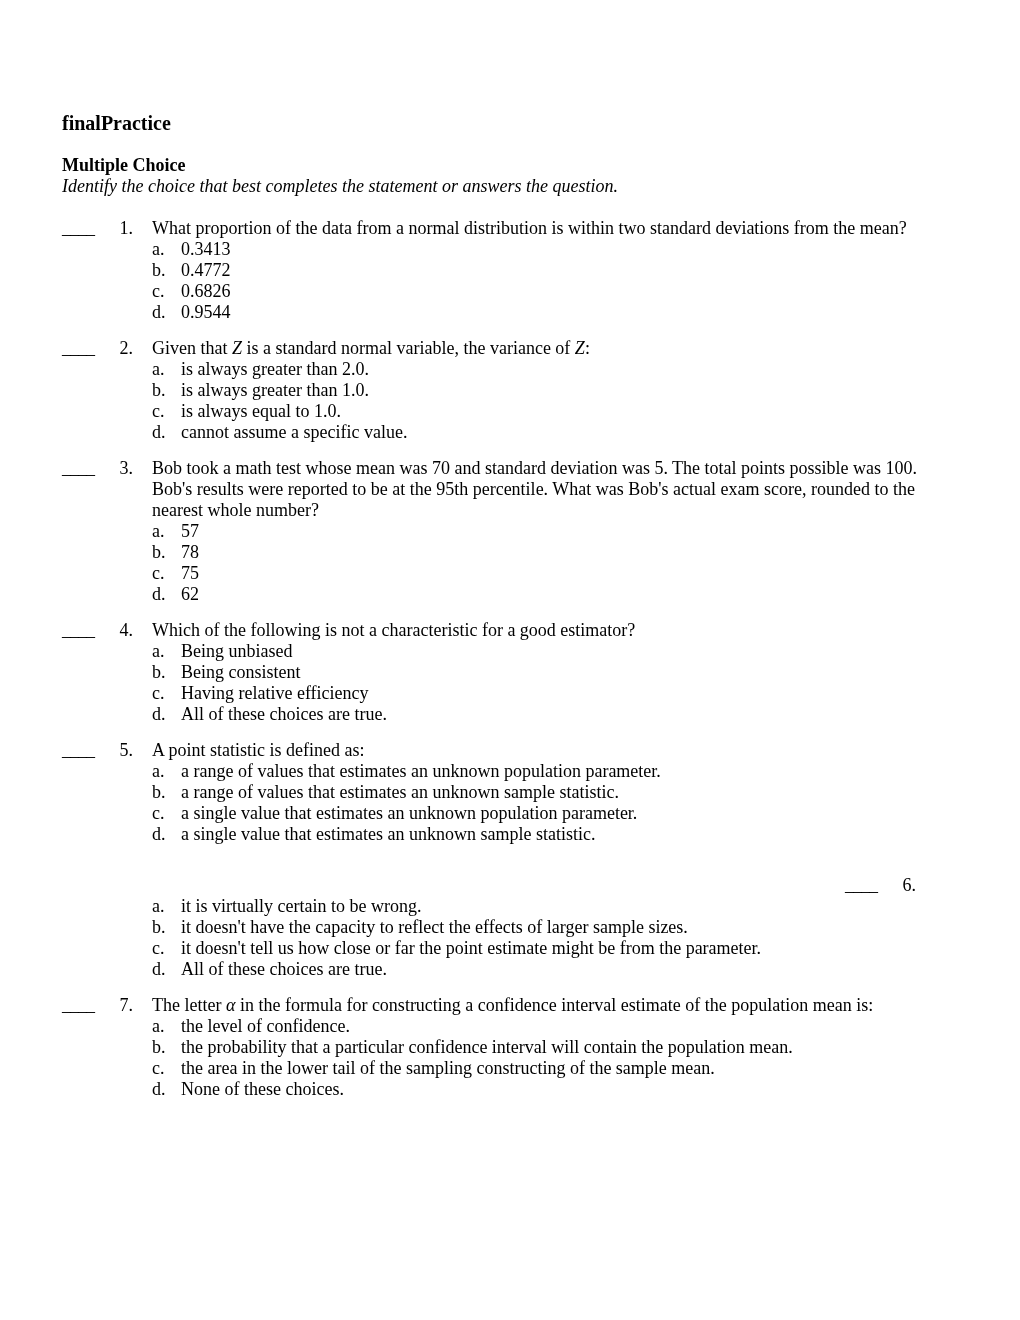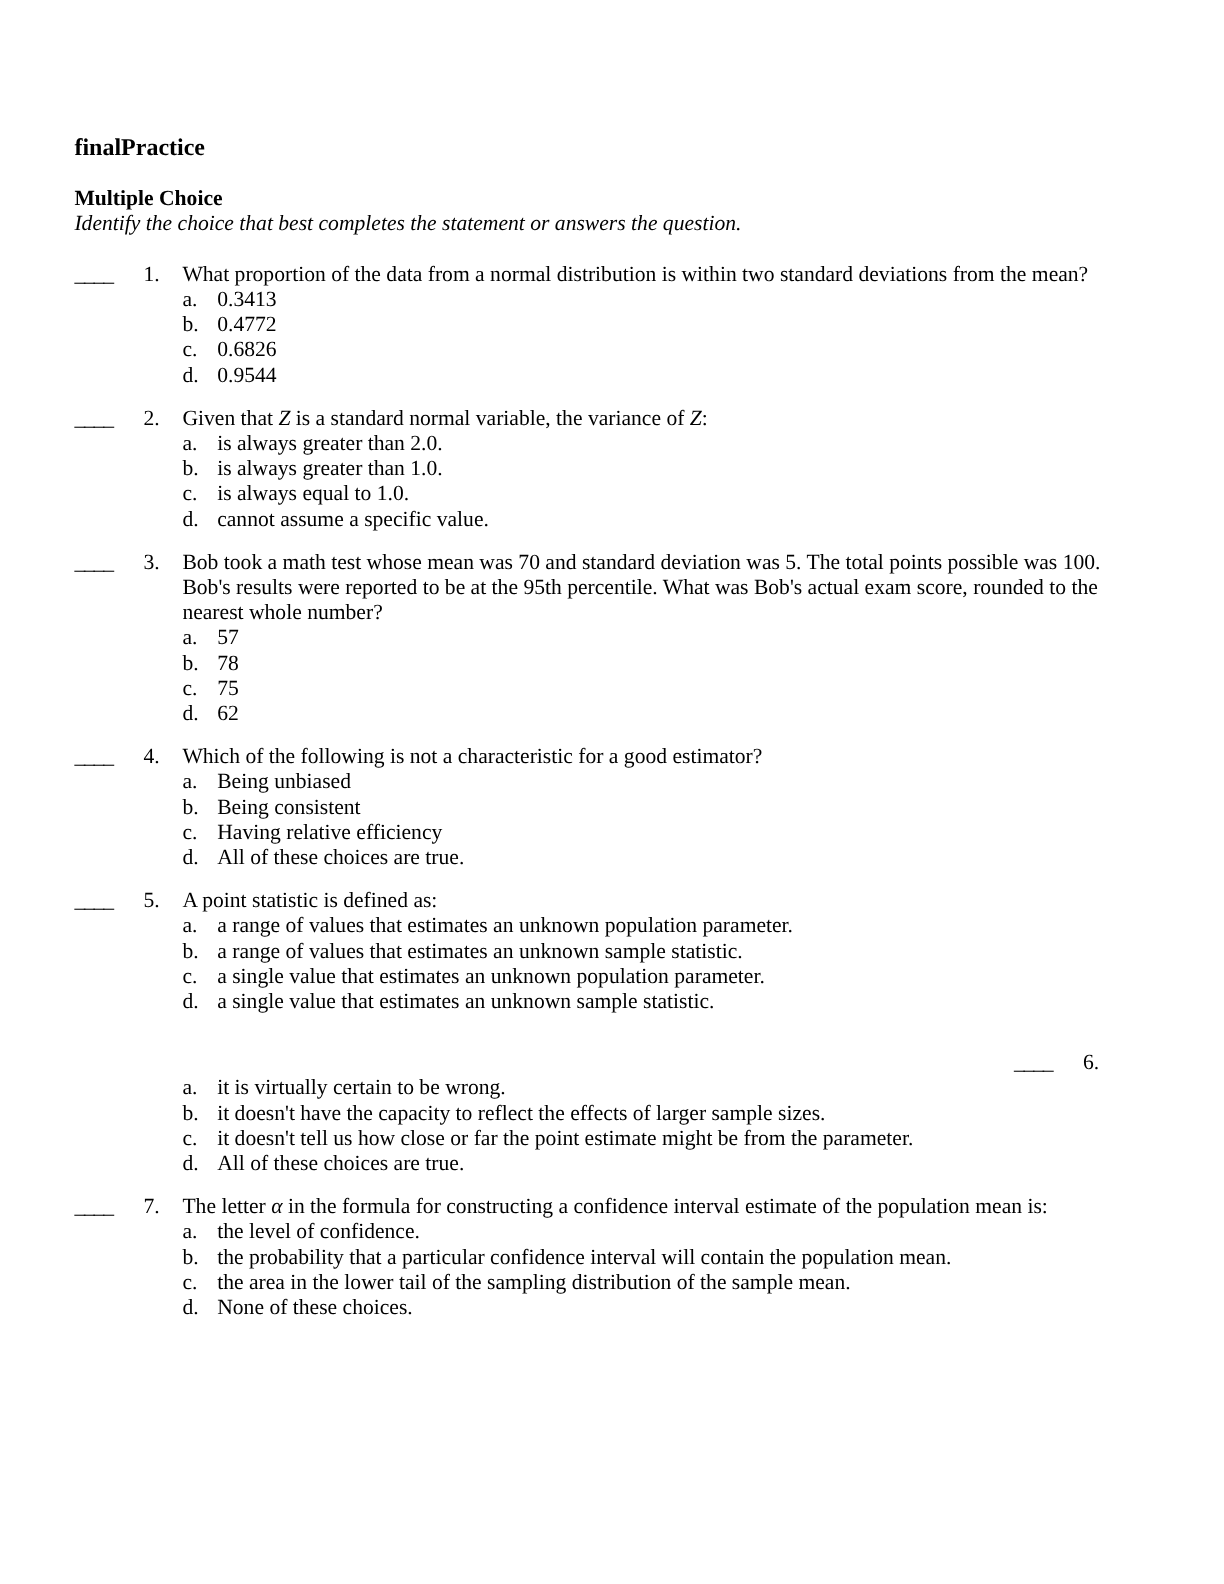--- a/index.html
+++ b/index.html
@@ -222,21 +222,21 @@
           <div class="choice-row">
             <span class="choice-letter">a.</span>
             <span class="choice-text">the level of confidence.</span>
           </div>
           <div class="choice-row">
             <span class="choice-letter">b.</span>
             <span class="choice-text">the probability that a particular confidence interval will contain the population mean.</span>
           </div>
           <div class="choice-row">
             <span class="choice-letter">c.</span>
-            <span class="choice-text">the area in the lower tail of the sampling distribution of the sample mean.</span>
+            <span class="choice-text">the area in the lower tail of the sampling constructing of the sample mean.</span>
           </div>
           <div class="choice-row">
             <span class="choice-letter">d.</span>
             <span class="choice-text">None of these choices.</span>
           </div>
         </div>
       </div>
     </div>
 </div>
 

